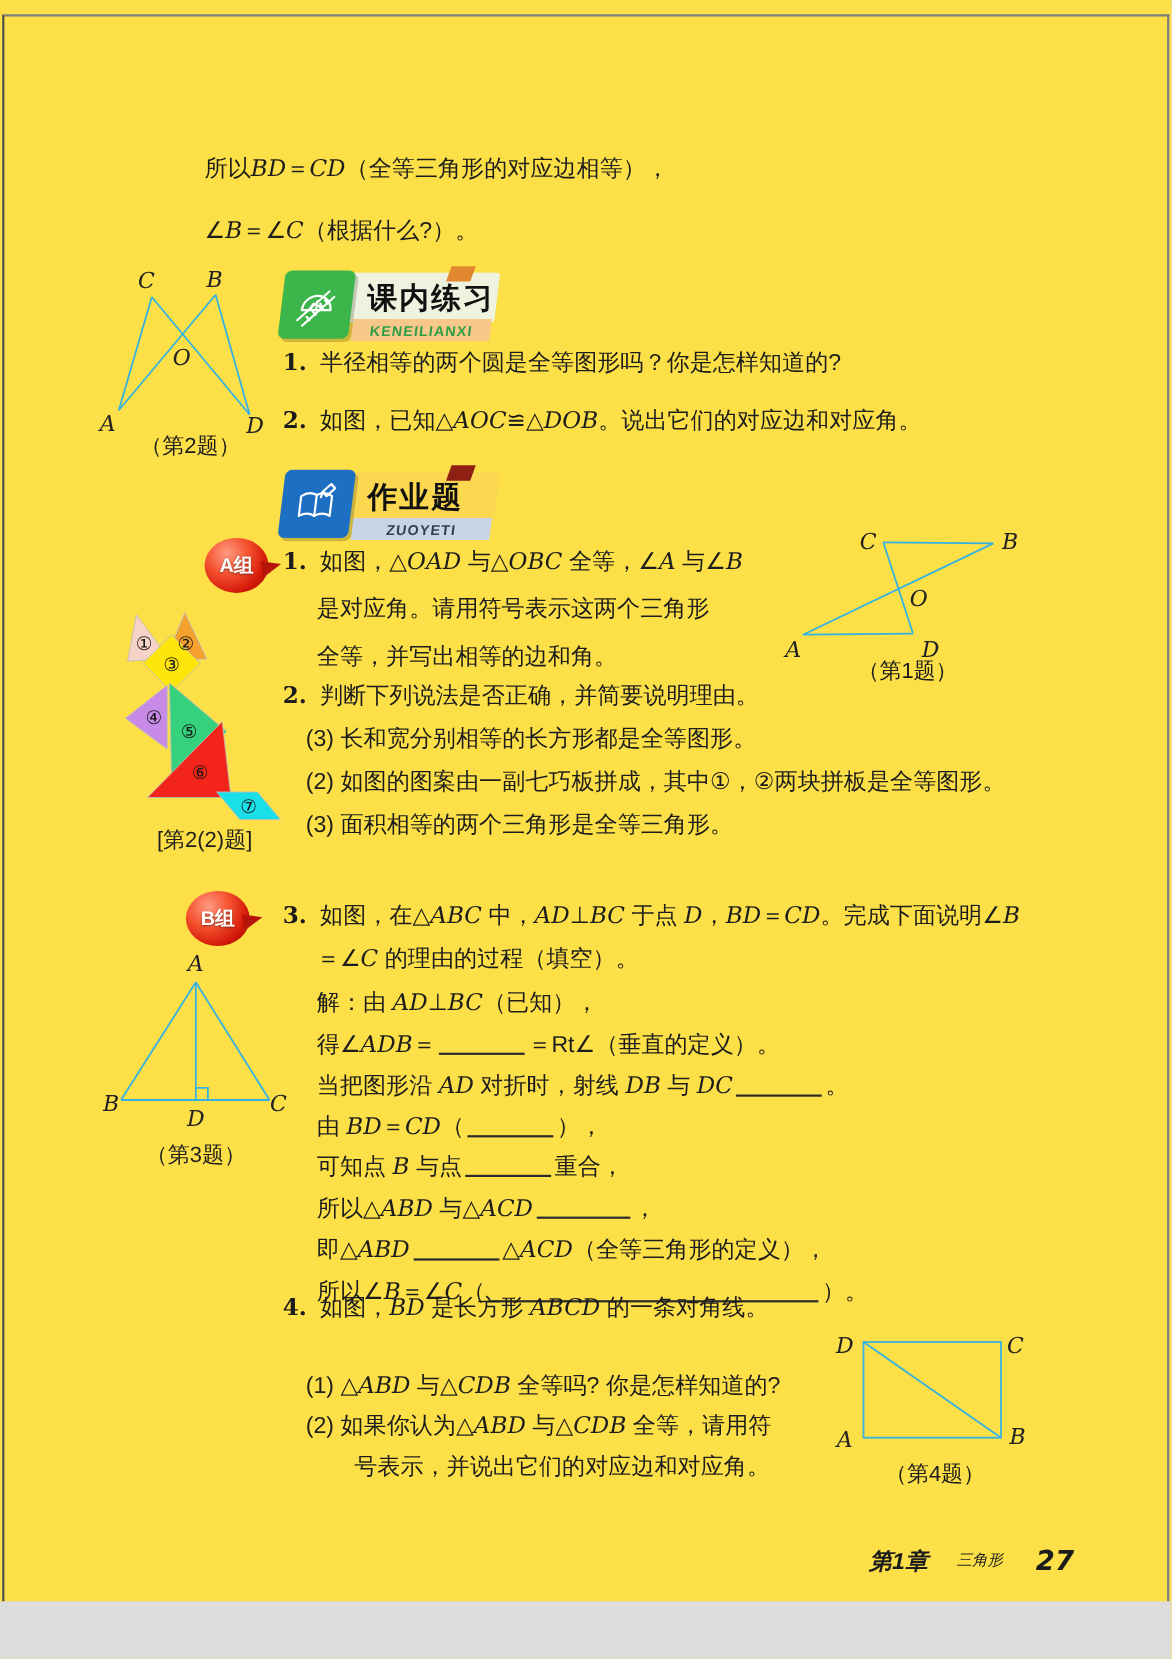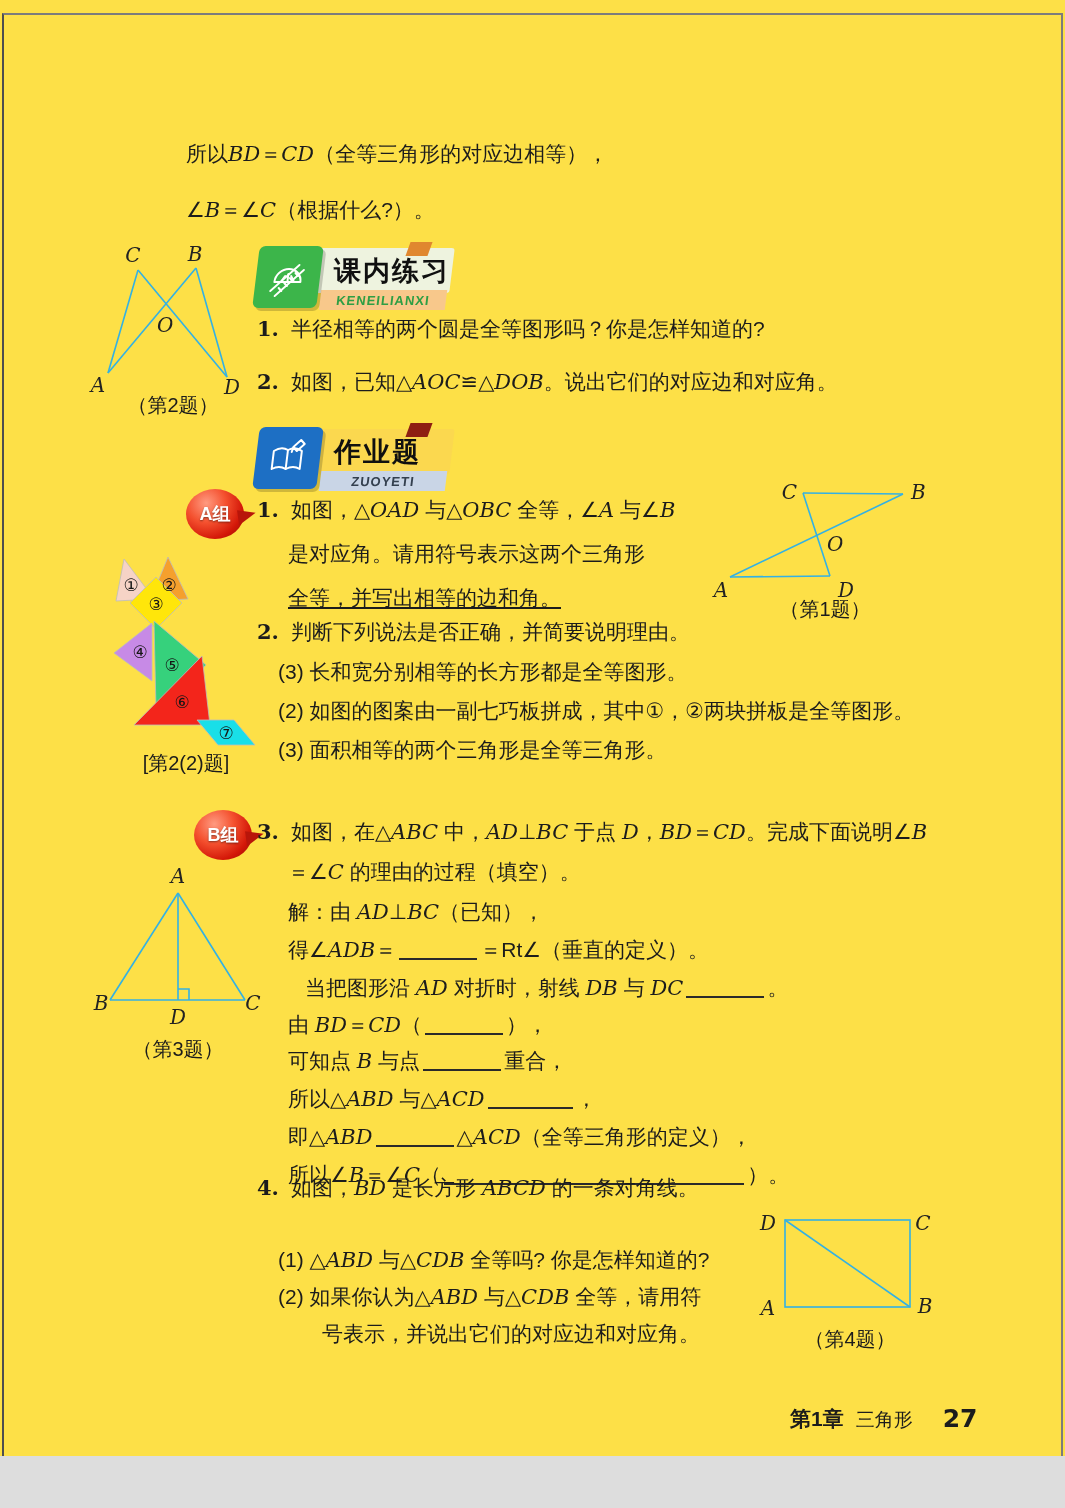--- a/index.html
+++ b/index.html
@@ -45,23 +45,23 @@
     border-top:5px solid transparent;border-bottom:10px solid transparent;
     border-left:18px solid #b8150a;transform:rotate(-8deg);}
 
   
   .fig{position:absolute;}
   .fig .ln{stroke:#33b1e4;stroke-width:1.6;fill:none;}
   .fig text{font-family:"DejaVu Serif",serif;font-style:italic;font-size:20px;fill:#222;}
   .fig .tnum{font-style:normal;font-family:"Liberation Sans","DejaVu Sans",sans-serif;font-size:17px;fill:#161616;}
   .tangram polygon{stroke:#bdbdbd;stroke-width:0.8;}
 
-  .footer{position:absolute;left:790px;top:1404px;width:220px;display:flex;align-items:flex-end;}
+  .footer{position:absolute;left:790px;top:1404px;width:220px;display:flex;align-items:center;font-style:italic;}
   .footer .ch{font-weight:700;font-size:21px;}
-  .footer .ti{font-size:19px;margin-left:12px;}
+  .footer .ti{font-size:14px;margin-left:26px;}
   .footer .pg{font-weight:700;font-size:25px;margin-left:30px;font-family:"DejaVu Sans",sans-serif;}
 </style>
 </head>
 <body>
 
 <div id="page">
   <div class="frame"></div>
 
   <div class="t" style="left:186px;top:140px;"><span>所以</span><span class="math">BD</span><span>＝</span><span class="math">CD</span><span>（全等三角形的对应边相等），</span></div>
   <div class="t" style="left:186px;top:196px;"><span>∠</span><span class="math">B</span><span>＝∠</span><span class="math">C</span><span>（根据什么?）。</span></div>
@@ -117,21 +117,21 @@
 
   <div class="gbadge" style="left:186px;top:489px;">
     <div class="ball">A组</div>
     <div class="tail"></div>
   </div>
 
   <div class="t" style="left:257px;top:496px;">
     <span class="num">1.</span><span><span>如图，△</span><span class="math">OAD</span><span> 与△</span><span class="math">OBC</span><span> 全等，∠</span><span class="math">A</span><span> 与∠</span><span class="math">B</span></span>
   </div>
   <div class="t" style="left:288px;top:540px;"><span>是对应角。请用符号表示这两个三角形</span></div>
-  <div class="t" style="left:288px;top:584px;text-decoration:underline;"><span>全等，并写出相等的边和角。</span></div>
+  <div class="t" style="left:288px;top:584px;"><span>全等，并写出相等的边和角。</span></div>
 
   <svg class="fig" style="left:705px;top:475px;" width="240" height="130" viewBox="0 0 240 130">
     <path class="ln" d="M98 18 L198 19"></path>
     <path class="ln" d="M98 18 L125 101"></path>
     <path class="ln" d="M25 102 L198 19"></path>
     <path class="ln" d="M25 102 L125 101"></path>
     <text x="92" y="24" text-anchor="end">C</text>
     <text x="206" y="24">B</text>
     <text x="122" y="76">O</text>
     <text x="16" y="122" text-anchor="middle">A</text>
@@ -157,32 +157,32 @@
   </svg>
   <div class="cap" style="left:116px;top:750px;width:140px;">[第2(2)题]</div>
 
   <div class="t" style="left:257px;top:618px;">
     <span class="num">2.</span><span><span>判断下列说法是否正确，并简要说明理由。</span></span>
   </div>
   <div class="t" style="left:278px;top:658px;"><span>(3) 长和宽分别相等的长方形都是全等图形。</span></div>
   <div class="t" style="left:278px;top:697px;"><span>(2) 如图的图案由一副七巧板拼成，其中①，②两块拼板是全等图形。</span></div>
   <div class="t" style="left:278px;top:736px;"><span>(3) 面积相等的两个三角形是全等三角形。</span></div>
 
-  <div class="gbadge" style="left:194px;top:810px;">
+  <div class="gbadge" style="left:169px;top:810px;">
     <div class="ball">B组</div>
     <div class="tail"></div>
   </div>
 
   <div class="t" style="left:257px;top:818px;">
     <span class="num">3.</span><span><span>如图，在△</span><span class="math">ABC</span><span> 中，</span><span class="math">AD</span><span>⊥</span><span class="math">BC</span><span> 于点 </span><span class="math">D</span><span>，</span><span class="math">BD</span><span>＝</span><span class="math">CD</span><span>。完成下面说明∠</span><span class="math">B</span></span>
   </div>
   <div class="t" style="left:288px;top:858px;text-align:right;"><span>＝∠</span><span class="math">C</span><span> 的理由的过程（填空）。</span></div>
   <div class="t" style="left:288px;top:898px;"><span>解：由 </span><span class="math">AD</span><span>⊥</span><span class="math">BC</span><span>（已知），</span></div>
   <div class="t" style="left:288px;top:936px;"><span>得∠</span><span class="math">ADB</span><span>＝</span><span class="blank" style="width: 78px;"></span><span>＝Rt∠（垂直的定义）。</span></div>
-  <div class="t" style="left:305px;top:974px;"><span>当把图形沿 </span><span class="math">AD</span><span> 对折时，射线 </span><span class="math">DB</span><span> 与 </span><span class="math">DC</span><span class="blank" style="width: 78px;"></span><span>。</span></div>
+  <div class="t" style="left:288px;top:974px;"><span>当把图形沿 </span><span class="math">AD</span><span> 对折时，射线 </span><span class="math">DB</span><span> 与 </span><span class="math">DC</span><span class="blank" style="width: 78px;"></span><span>。</span></div>
   <div class="t" style="left:288px;top:1011px;"><span>由 </span><span class="math">BD</span><span>＝</span><span class="math">CD</span><span>（</span><span class="blank" style="width: 78px;"></span><span>），</span></div>
   <div class="t" style="left:288px;top:1047px;"><span>可知点 </span><span class="math">B</span><span> 与点</span><span class="blank" style="width: 78px;"></span><span>重合，</span></div>
   <div class="t" style="left:288px;top:1085px;"><span>所以△</span><span class="math">ABD</span><span> 与△</span><span class="math">ACD</span><span class="blank" style="width: 85px;"></span><span>，</span></div>
   <div class="t" style="left:288px;top:1123px;"><span>即△</span><span class="math">ABD</span><span class="blank" style="width: 78px;"></span><span>△</span><span class="math">ACD</span><span>（全等三角形的定义），</span></div>
   <div class="t" style="left:288px;top:1161px;"><span>所以∠</span><span class="math">B</span><span>＝∠</span><span class="math">C</span><span>（</span><span class="blank" style="width: 300px;"></span><span>）。</span></div>
 
   <svg class="fig" style="left:93px;top:868px;" width="170" height="162" viewBox="0 0 170 162">
     <path class="ln" d="M85 25 L17 132"></path>
     <path class="ln" d="M85 25 L152 132"></path>
     <path class="ln" d="M17 132 L152 132"></path>

